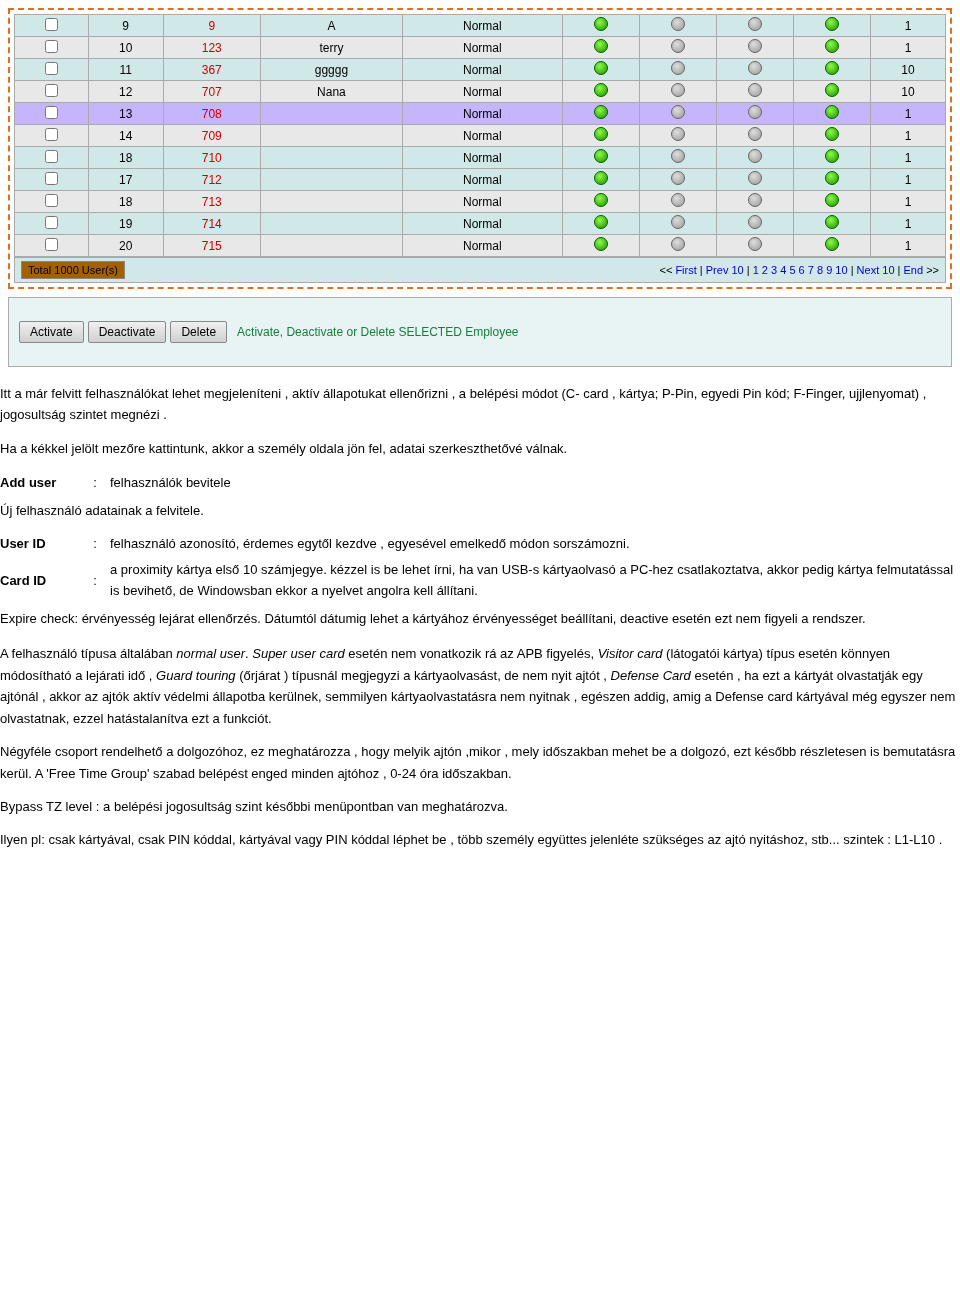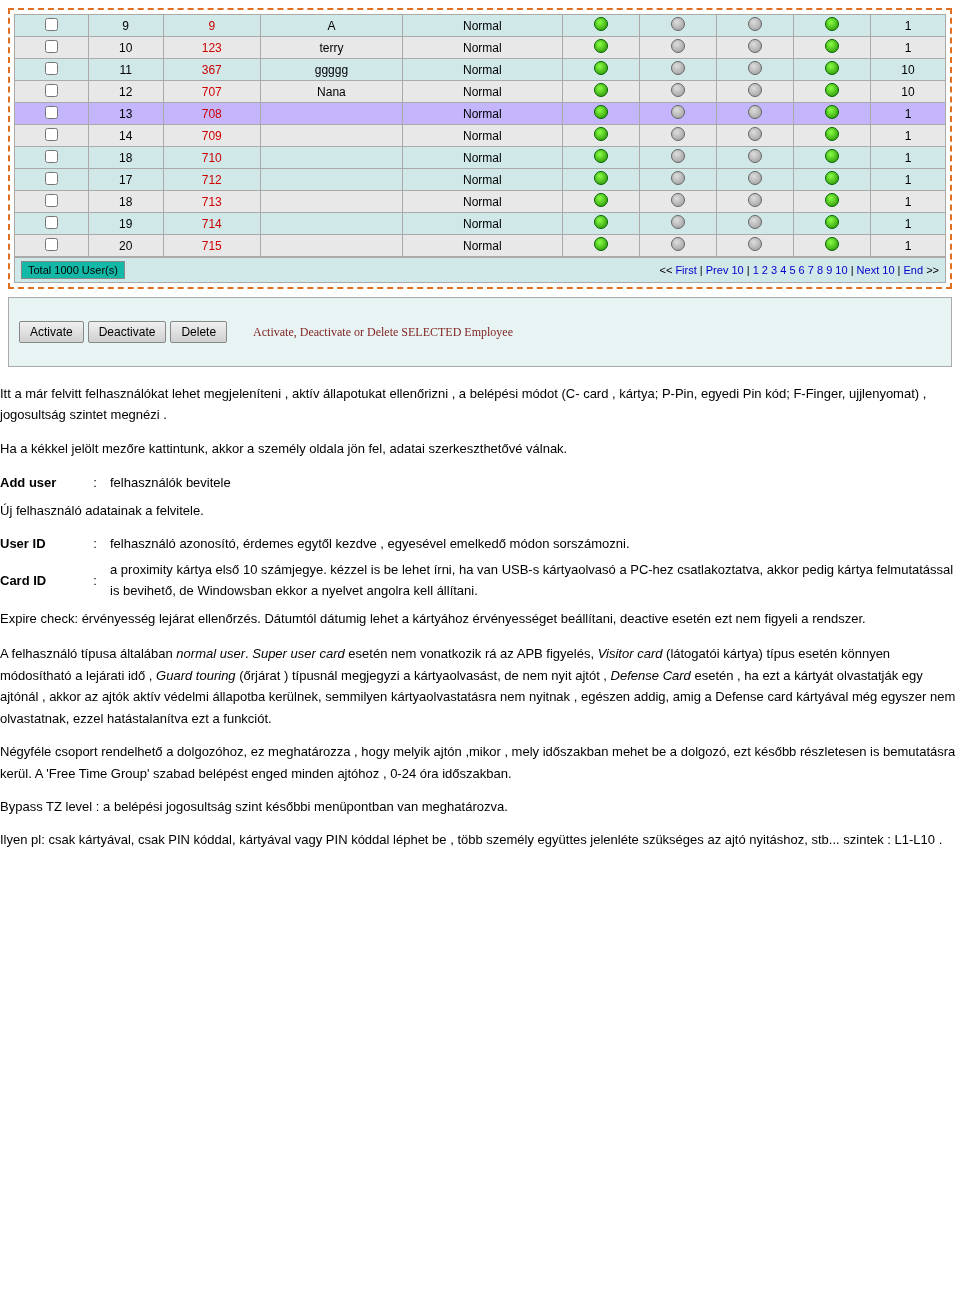--- a/index.html
+++ b/index.html
@@ -67,21 +67,21 @@
       display: flex;
       justify-content: space-between;
       align-items: center;
       background: #d0e8e8;
       border: 1px solid #aaa;
       padding: 3px 6px;
       font-size: 11px;
     }
 
     .total-label {
-      background: #14b8a6;
+      background: #a16207;
       border: 1px solid #888;
       padding: 2px 6px;
       font-size: 11px;
     }
 
     .pagination a {
       color: #0000cc;
       text-decoration: none;
       font-size: 11px;
     }
@@ -103,24 +103,23 @@
     .action-bar button {
       padding: 3px 10px;
       font-size: 12px;
       border: 1px solid #888;
       background: linear-gradient(to bottom, #f0f0f0, #d0d0d0);
       cursor: pointer;
       border-radius: 2px;
     }
 
     .action-bar .action-label {
-      color: #7f1d1d;
+      color: #15803d;
       font-size: 12px;
-      margin-left: 22px;
-      font-family: Liberation Serif, serif;
+      margin-left: 6px;
     }
 
     
     .main-content {
       padding: 10px 0;
       line-height: 1.6;
     }
 
     .paragraph {
       margin-bottom: 12px;

